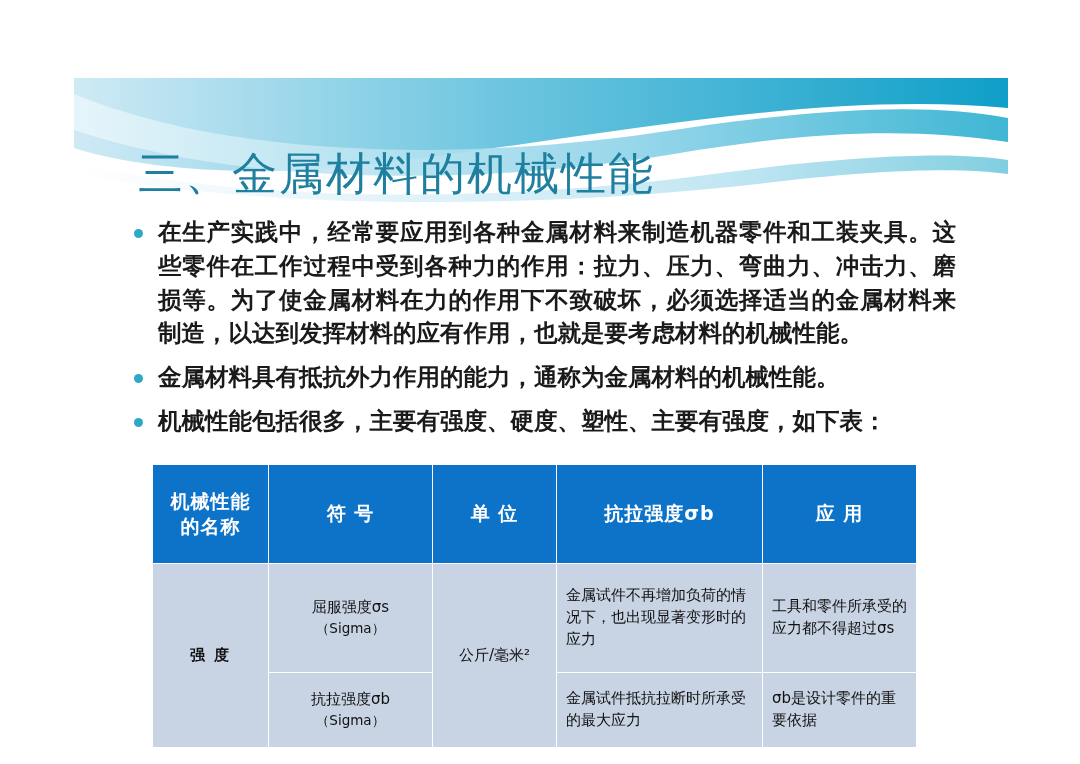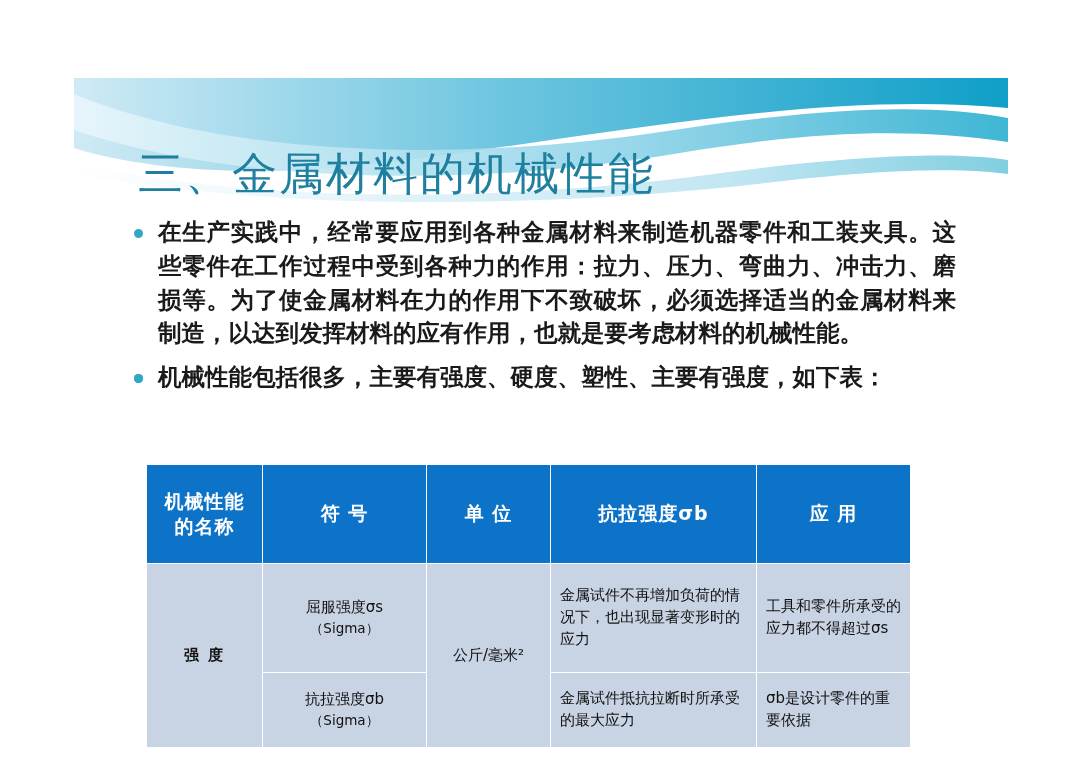--- a/index.html
+++ b/index.html
@@ -76,21 +76,21 @@
     top: 13px;
     width: 9px;
     height: 9px;
     border-radius: 50%;
     background: #2fa8c6;
   }
 
   
   .tbl {
     position: absolute;
-    left: 146px;
+    left: 152px;
     top: 416px;
     width: 764px;
     border-collapse: collapse;
     table-layout: fixed;
   }
   .tbl td, .tbl th {
     border: 1px solid #ffffff;
     vertical-align: middle;
     padding: 6px 9px;
     font-family: "DejaVu Sans", "Liberation Sans", sans-serif;
@@ -209,20 +209,21 @@
 
   <div class="title">三、金属材料的机械性能</div>
 
   <div class="bullets">
     <div class="bullet">
       <span class="dot"></span>
       <span>在生产实践中，经常要应用到各种金属材料来制造机器零件和工装夹具。这些零件在工作过程中受到各种力的作用：拉力、压力、弯曲力、冲击力、磨损等。为了使金属材料在力的作用下不致破坏，必须选择适当的金属材料来制造，以达到发挥材料的应有作用，也就是要考虑材料的机械性能。</span>
     </div>
     <div class="bullet">
       <span class="dot"></span>
+      <span>金属材料具有抵抗外力作用的能力，通称为金属材料的机械性能。</span>
     </div>
     <div class="bullet">
       <span class="dot"></span>
       <span>机械性能包括很多，主要有强度、硬度、塑性、主要有强度，如下表：</span>
     </div>
   </div>
 
   <table class="tbl">
     <colgroup>
       <col style="width:116px">

